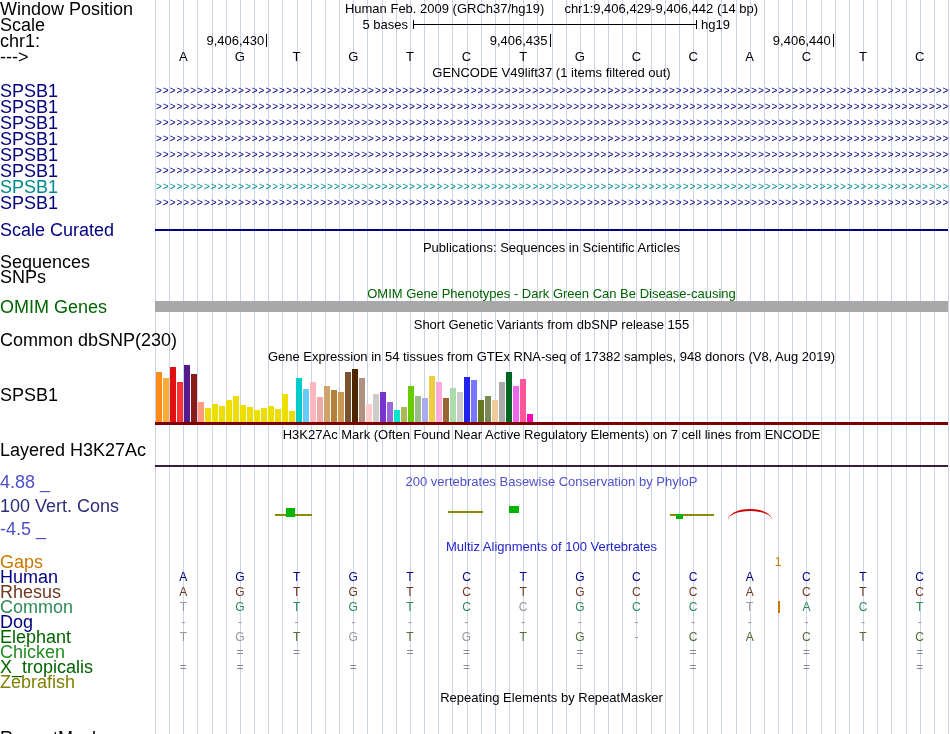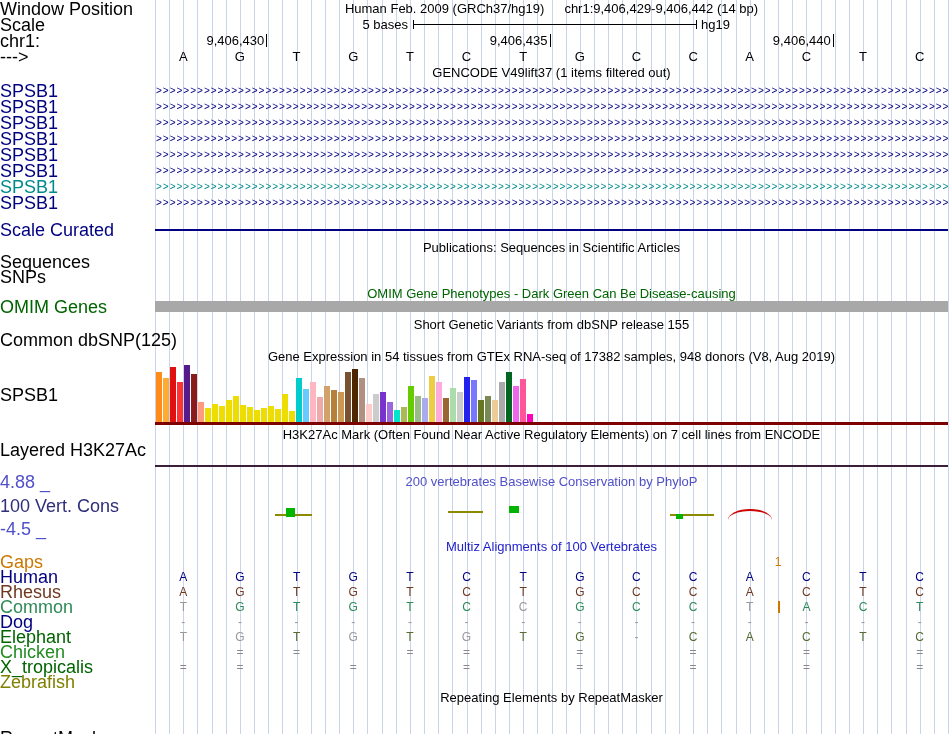--- a/index.html
+++ b/index.html
@@ -152,21 +152,21 @@
 
   <div class="ctitle" style="top:241px">Publications: Sequences in Scientific Articles</div>
   <div class="lab" style="top:255px">Sequences</div>
   <div class="lab" style="top:270px">SNPs</div>
 
   <div class="ctitle" style="top: 287px; color: rgb(0, 100, 0);">OMIM Gene Phenotypes - Dark Green Can Be Disease-causing</div>
   <div class="hline" style="top: 301px; height: 11px; background: rgb(168, 168, 168);"></div>
   <div class="lab" style="top: 300px; color: rgb(0, 100, 0);">OMIM Genes</div>
 
   <div class="ctitle" style="top:318px">Short Genetic Variants from dbSNP release 155</div>
-  <div class="lab" style="top:333px">Common dbSNP(125)</div>
+  <div class="lab" style="top:333px">Common dbSNP(230)</div>
 
   <div class="ctitle" style="top:350px">Gene Expression in 54 tissues from GTEx RNA-seq of 17382 samples, 948 donors (V8, Aug 2019)</div>
   <div class="lab" style="top:388px">SPSB1</div>
   <div class="gtex-host">
       <div class="gtexbar" style="left: 1px; height: 50px; background: rgb(255, 140, 26);"></div>
       <div class="gtexbar" style="left: 8px; height: 44px; background: rgb(255, 170, 51);"></div>
       <div class="gtexbar" style="left: 15px; height: 55px; background: rgb(224, 16, 16);"></div>
       <div class="gtexbar" style="left: 22px; height: 40px; background: rgb(255, 51, 51);"></div>
       <div class="gtexbar" style="left: 29px; height: 57px; background: rgb(85, 26, 139);"></div>
       <div class="gtexbar" style="left: 36px; height: 48px; background: rgb(139, 26, 26);"></div>

